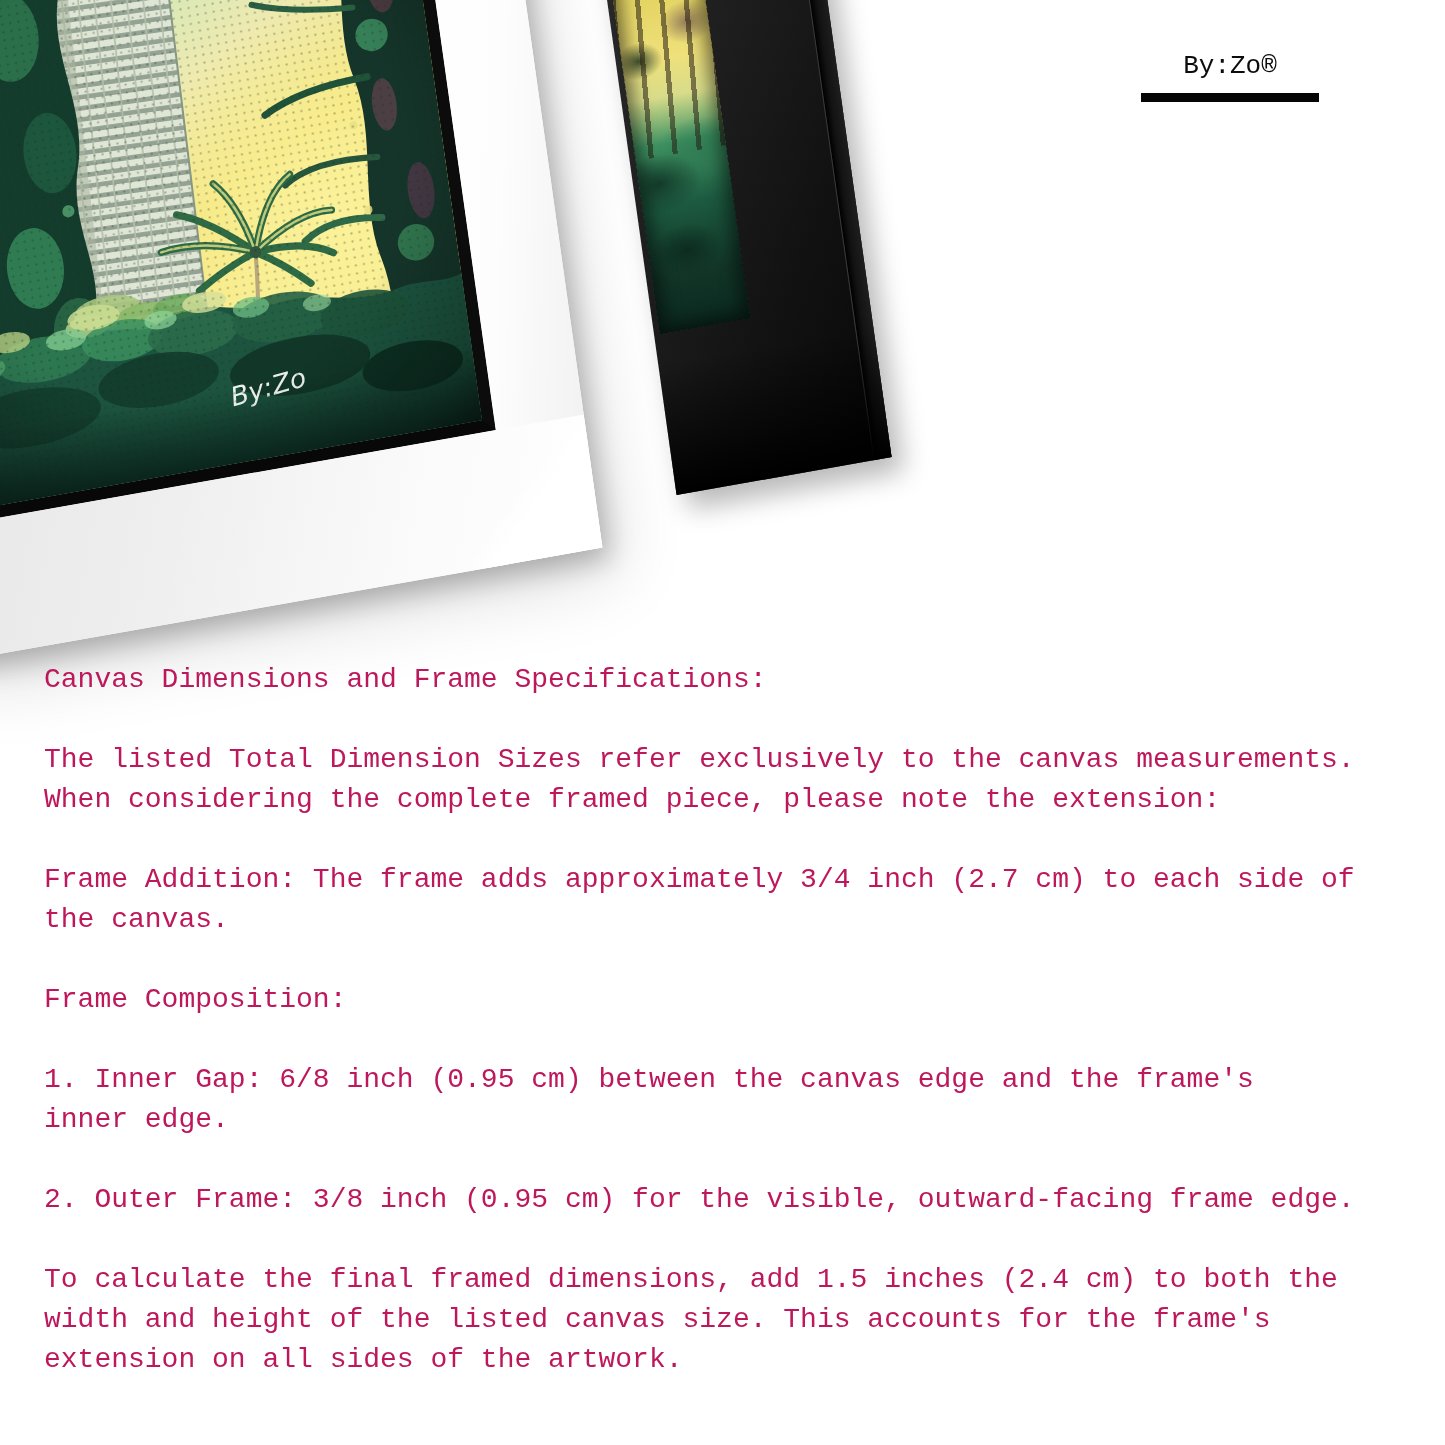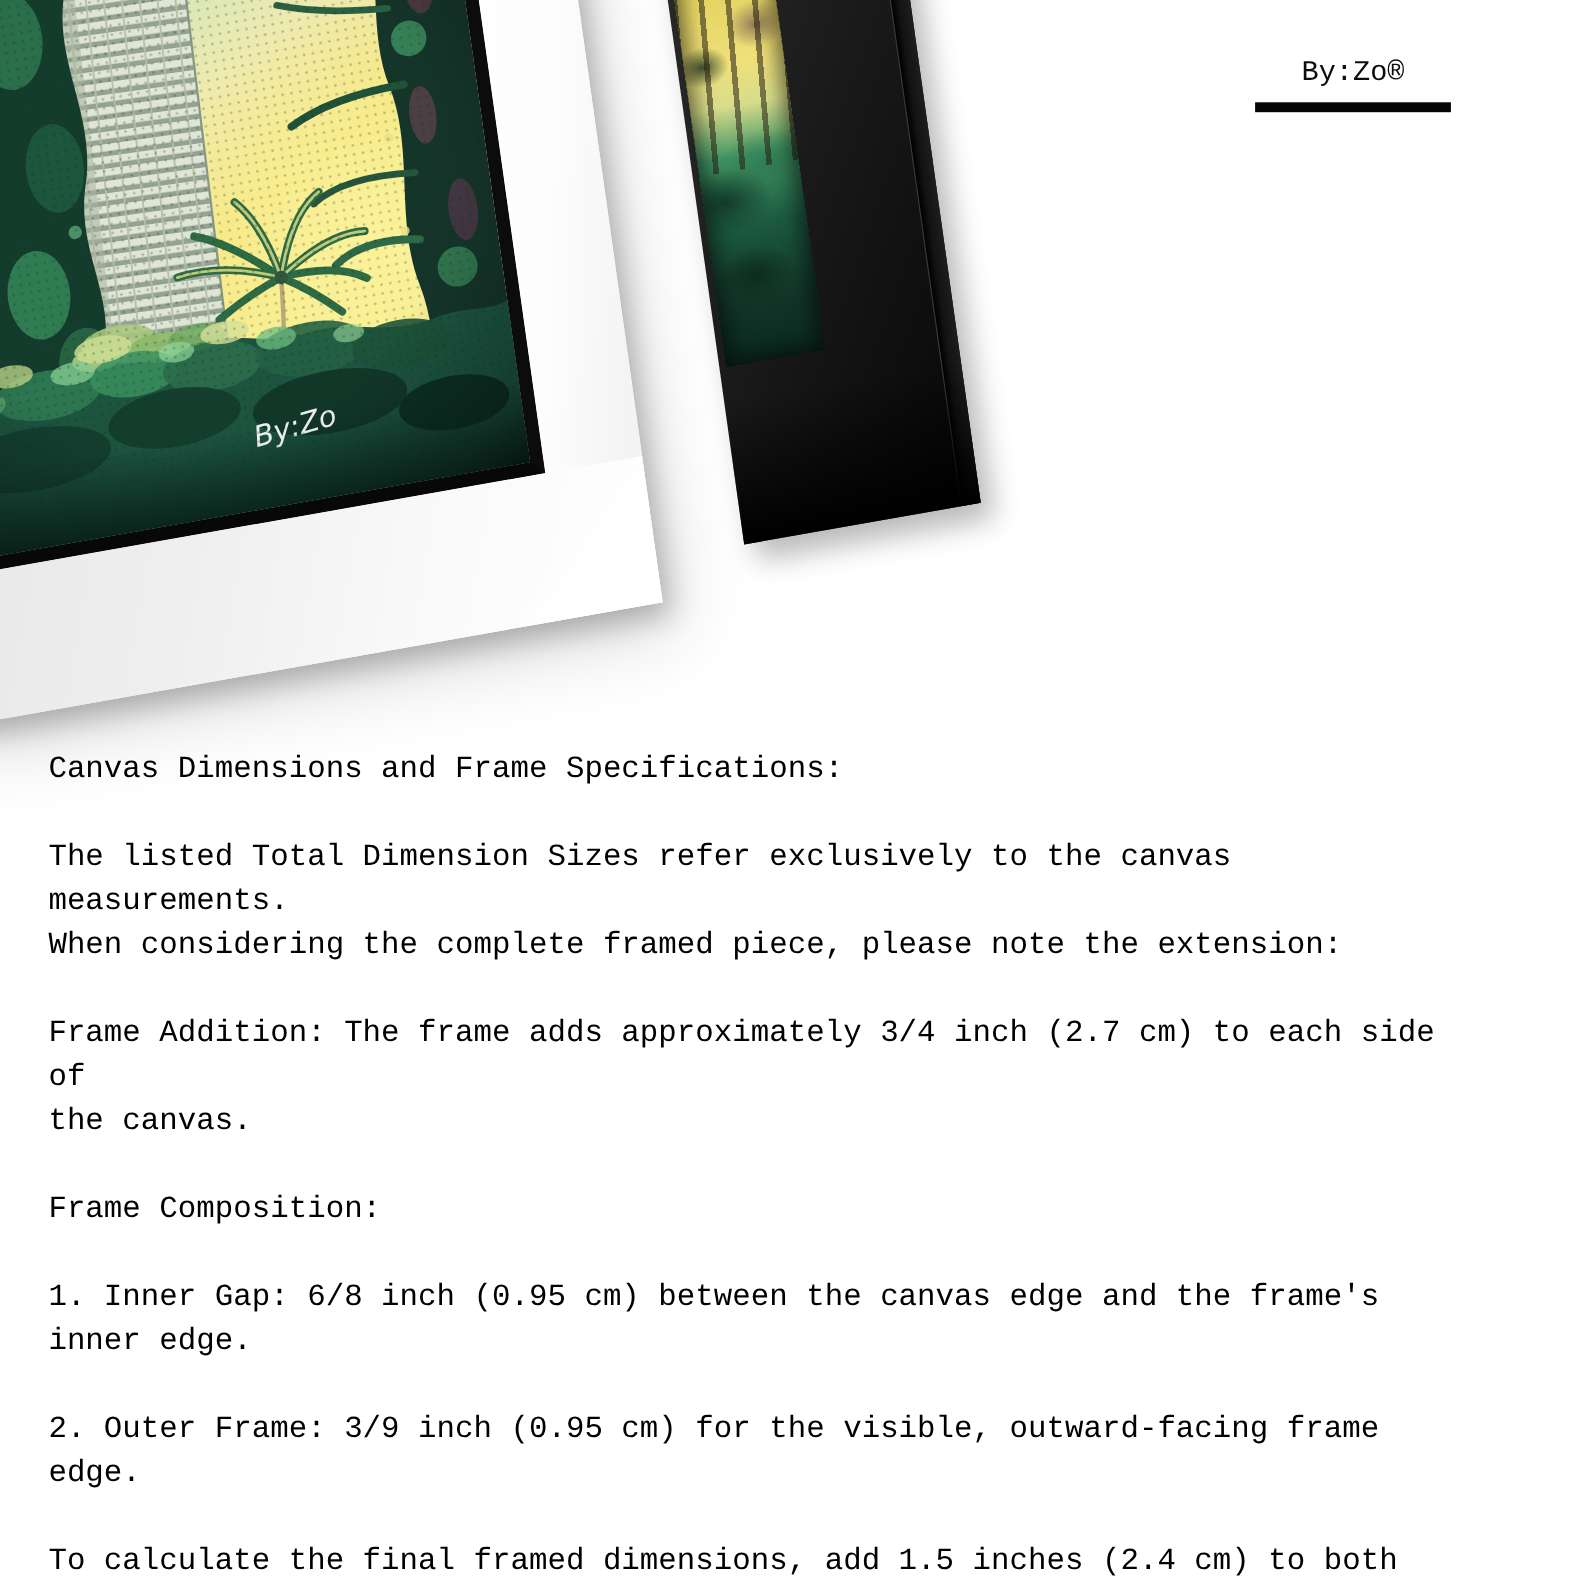--- a/index.html
+++ b/index.html
@@ -1,17 +1,17 @@
 <!DOCTYPE html>
 <html><head>
 <meta charset="utf-8">
 <style>
   html,body{margin:0;padding:0;}
   body{width:1445px;height:1445px;background:#ffffff;font-family:"Liberation Mono", monospace;}
-  .page{position:relative;width:1364px;height:1445px;overflow:hidden;background:#ffffff;}
+  .page{position:relative;width:1364px;height:1445px;overflow:hidden;background:#ffffff;padding-left:48px;}
 
   
   .scene{position:absolute;left:0;top:0;width:1445px;height:700px;}
 
   
   .black-frame{
     position:absolute;left:600px;top:-50px;width:215px;height:545px;
     transform:matrix(1,-0.1763,0.1405,1,0,0);transform-origin:0 0;
     background:linear-gradient(118deg,#2a2a2a 0%,#1d1d1d 35%,#121212 65%,#070707 100%);
     box-shadow:10px 16px 26px rgba(0,0,0,0.28);
@@ -70,21 +70,21 @@
     position:absolute;left:612px;top:0;width:88px;height:667px;
     background:linear-gradient(100deg,#ffffff 0%,#fdfdfd 55%,#f2f2f2 100%);
   }
 
   
   .brand{position:absolute;left:1035px;top:50px;width:390px;text-align:center;z-index:3;color:#0c0c0c;}
   .brand-line{font-size:26px;line-height:33px;white-space:nowrap;}
   .brand-bar{width:178px;height:9px;background:#050505;margin:10px auto 0;}
 
   
-  .specs{position:absolute;left:44px;top:660px;right:36px;z-index:3;color:#000000;margin-top:20px;}
+  .specs{position:absolute;left:44px;top:660px;right:36px;z-index:3;color:#be185d;}
   .specs p{margin:0 0 40px 0;font-size:28px;line-height:40px;white-space:pre-line;}
 </style>
 </head>
 <body>
 
 <div class="page">
 
   <div class="scene">
 
     <div class="black-frame">
@@ -234,19 +234,19 @@
 
   <div class="specs">
     <p>Canvas Dimensions and Frame Specifications:</p>
     <p>The listed Total Dimension Sizes refer exclusively to the canvas measurements.
 When considering the complete framed piece, please note the extension:</p>
     <p>Frame Addition: The frame adds approximately 3/4 inch (2.7 cm) to each side of
 the canvas.</p>
     <p>Frame Composition:</p>
     <p>1. Inner Gap: 6/8 inch (0.95 cm) between the canvas edge and the frame's
 inner edge.</p>
-    <p>2. Outer Frame: 3/9 inch (0.95 cm) for the visible, outward-facing frame edge.</p>
+    <p>2. Outer Frame: 3/8 inch (0.95 cm) for the visible, outward-facing frame edge.</p>
     <p>To calculate the final framed dimensions, add 1.5 inches (2.4 cm) to both the
 width and height of the listed canvas size. This accounts for the frame's
 extension on all sides of the artwork.</p>
   </div>
 
 </div>
 
 </body></html>

